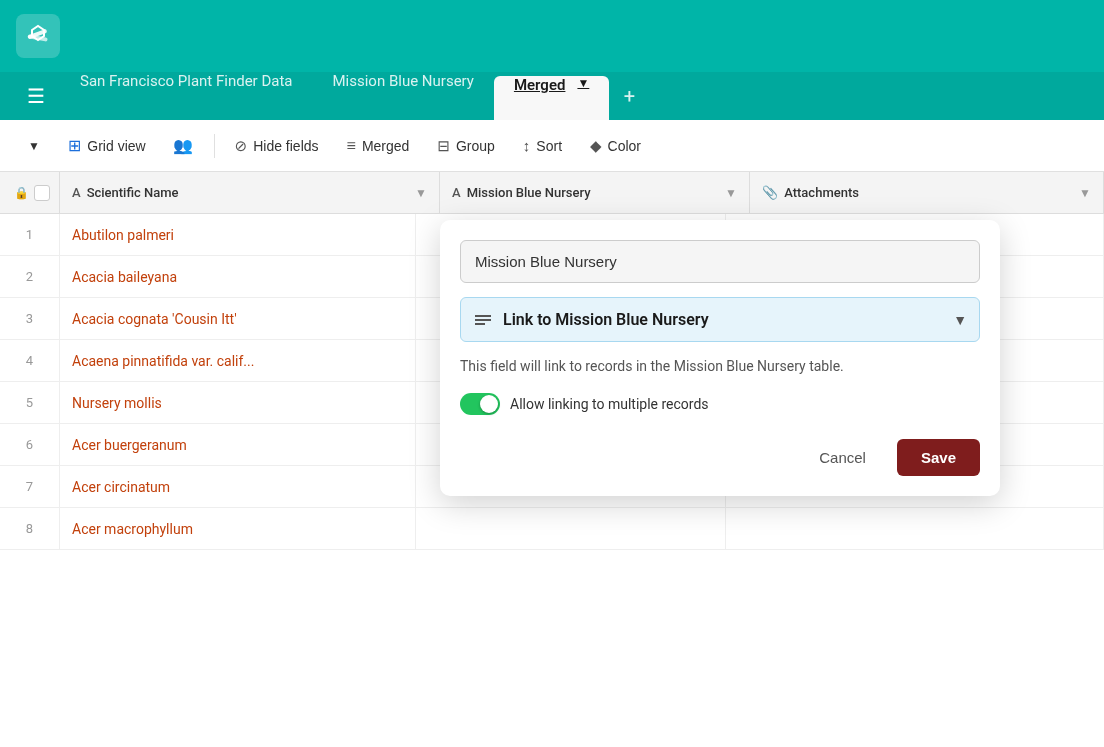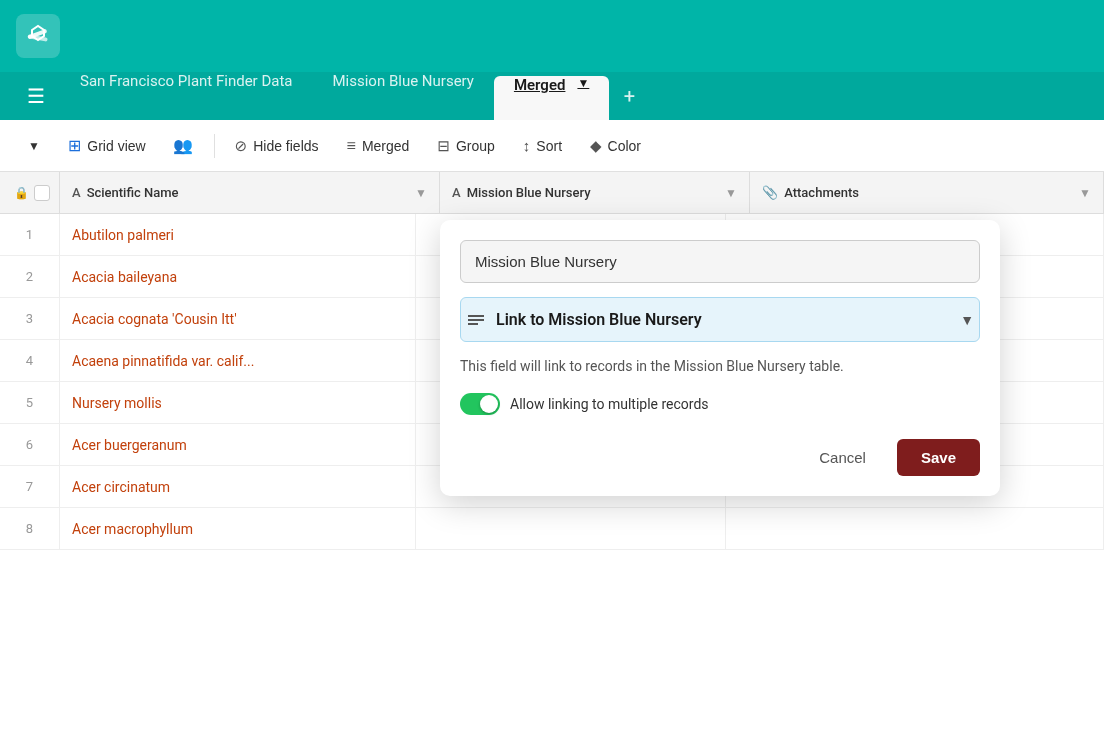--- a/index.html
+++ b/index.html
@@ -171,21 +171,21 @@
       color: #333;
       margin-bottom: 14px;
       outline: none;
     }
 
     .field-type-selector {
       width: 100%;
       background: #e6f4fb;
       border: 1.5px solid #a8d8f0;
       border-radius: 6px;
-      padding: 12px 5px;
+      padding: 12px 12px;
       display: flex;
       align-items: center;
       gap: 10px;
       font-size: 16px;
       font-weight: 600;
       color: #1a1a1a;
       cursor: pointer;
       margin-bottom: 14px;
     }
     .field-type-icon {

